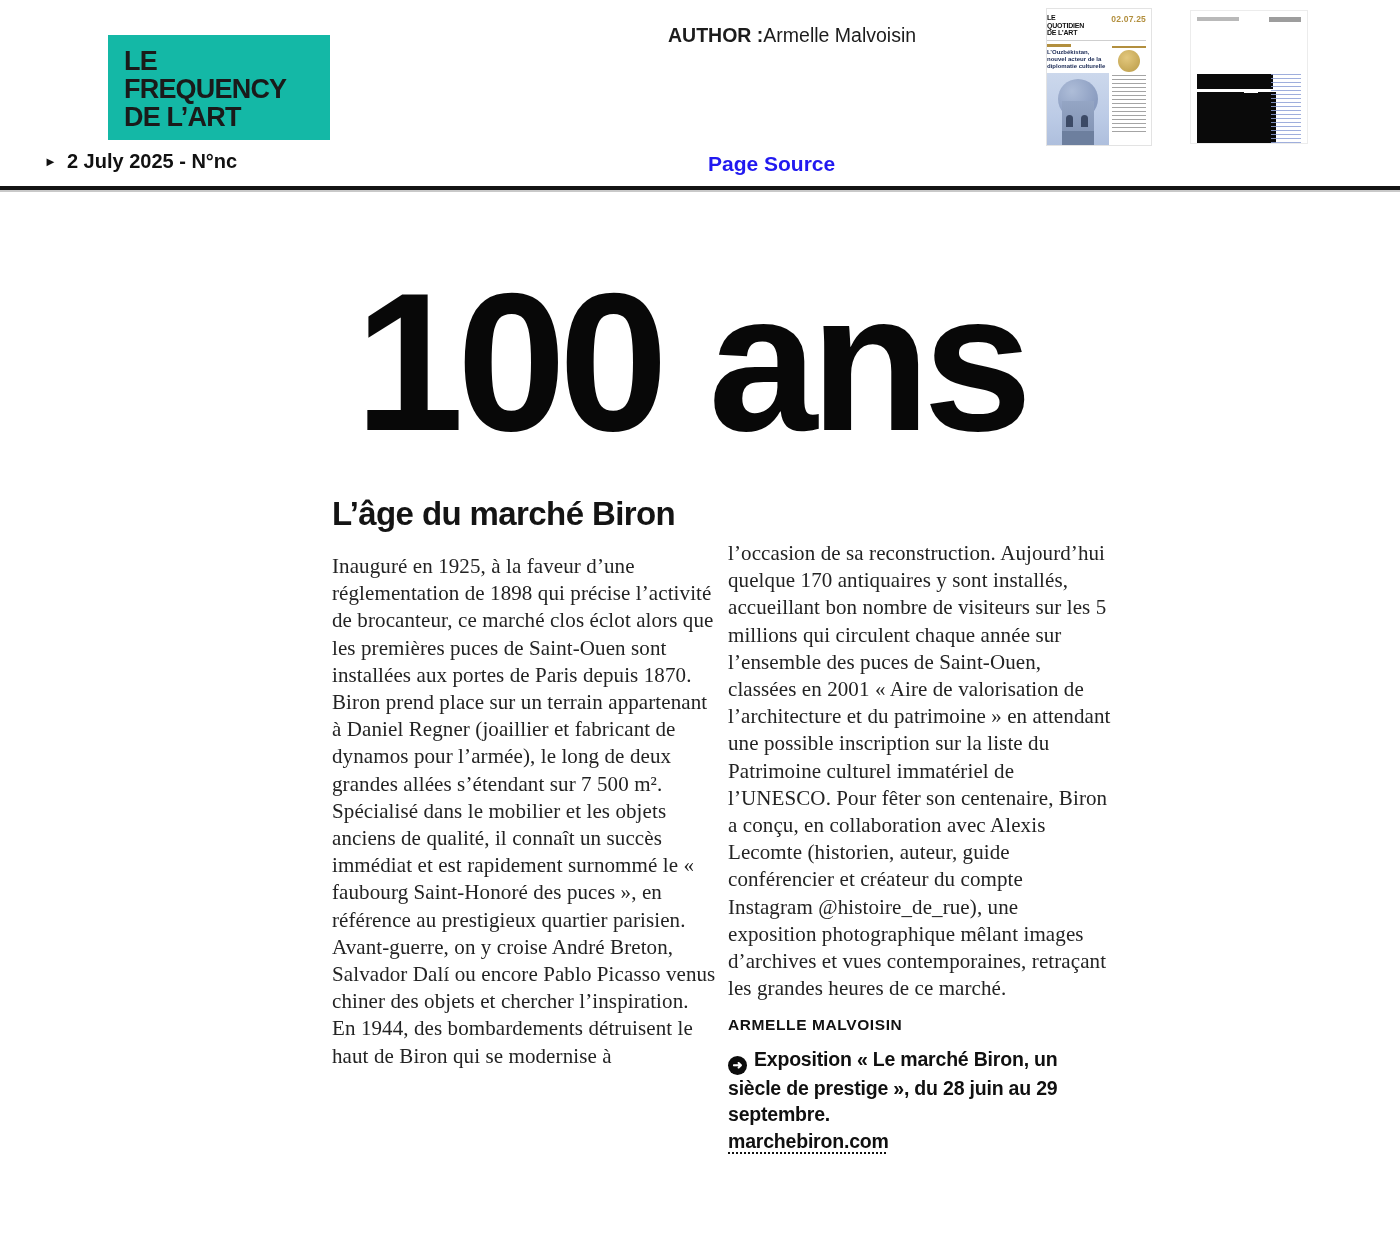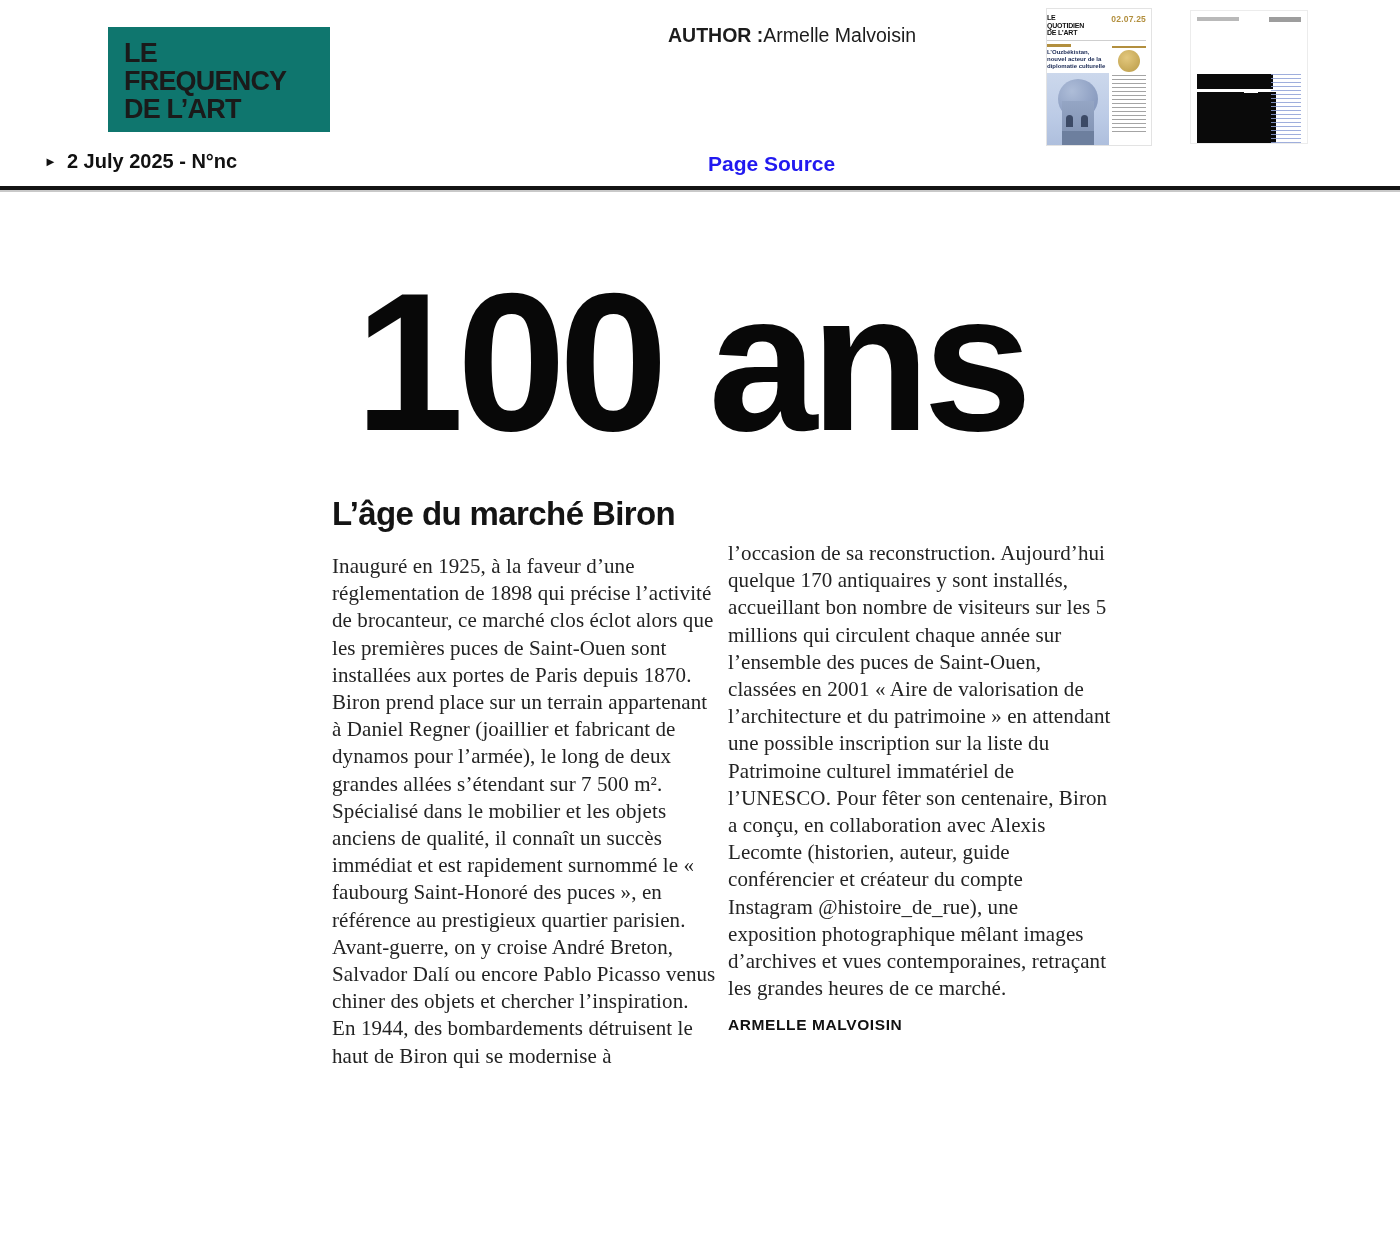--- a/index.html
+++ b/index.html
@@ -5,22 +5,22 @@
   * { margin:0; padding:0; box-sizing:border-box; }
   html,body { background:#ffffff; }
   body {
     width:1400px; height:1235px; position:relative; overflow:hidden;
     font-family:"Liberation Sans", sans-serif; color:#111;
   }
   .page { position:absolute; inset:0; background:#fff; }
 
   
   .logo-box {
-    position:absolute; left:108px; top:27px; width:222px; height:105px;
-    background:#0f766e; padding:12px 0 0 16px;
+    position:absolute; left:108px; top:35px; width:222px; height:105px;
+    background:#14b8a6; padding:12px 0 0 16px;
   }
   .logo-box .l {
     font-weight:bold; font-size:27px; line-height:28px; letter-spacing:-0.8px; color:#1a1a1a;
   }
   .dateline {
     position:absolute; left:44px; top:150px; font-weight:bold; font-size:20px; color:#111;
     display:flex; align-items:center; gap:10px;
   }
   .dateline .tri { font-size:13px; line-height:13px; }
 
@@ -188,16 +188,21 @@
   <h1 class="headline">100 ans</h1>
 
   <div class="article-cols">
     <div class="col">
       <div class="subhead">L’âge du marché Biron</div>
       <div class="bodytext">Inauguré en 1925, à la faveur d’une réglementation de 1898 qui précise l’activité de brocanteur, ce marché clos éclot alors que les premières puces de Saint-Ouen sont installées aux portes de Paris depuis 1870. Biron prend place sur un terrain appartenant à Daniel Regner (joaillier et fabricant de dynamos pour l’armée), le long de deux grandes allées s’étendant sur 7 500 m². Spécialisé dans le mobilier et les objets anciens de qualité, il connaît un succès immédiat et est rapidement surnommé le « faubourg Saint-Honoré des puces », en référence au prestigieux quartier parisien. Avant-guerre, on y croise André Breton, Salvador Dalí ou encore Pablo Picasso venus chiner des objets et chercher l’inspiration. En 1944, des bombardements détruisent le haut de Biron qui se modernise à</div>
     </div>
     <div class="col right">
       <div class="bodytext">l’occasion de sa reconstruction. Aujourd’hui quelque 170 antiquaires y sont installés, accueillant bon nombre de visiteurs sur les 5 millions qui circulent chaque année sur l’ensemble des puces de Saint-Ouen, classées en 2001 « Aire de valorisation de l’architecture et du patrimoine » en attendant une possible inscription sur la liste du Patrimoine culturel immatériel de l’UNESCO. Pour fêter son centenaire, Biron a conçu, en collaboration avec Alexis Lecomte (historien, auteur, guide conférencier et créateur du compte Instagram @histoire_de_rue), une exposition photographique mêlant images d’archives et vues contemporaines, retraçant les grandes heures de ce marché.</div>
       <div class="byline">ARMELLE MALVOISIN</div>
+      <div class="note">
+        <span class="arrow-badge">➜</span><span>Exposition « Le marché Biron, un siècle de prestige », du 28 juin au 29 septembre.</span>
+        <br>
+        <a class="note-link">marchebiron.com</a>
+      </div>
     </div>
   </div>
 
 </div>
 
 </body></html>

